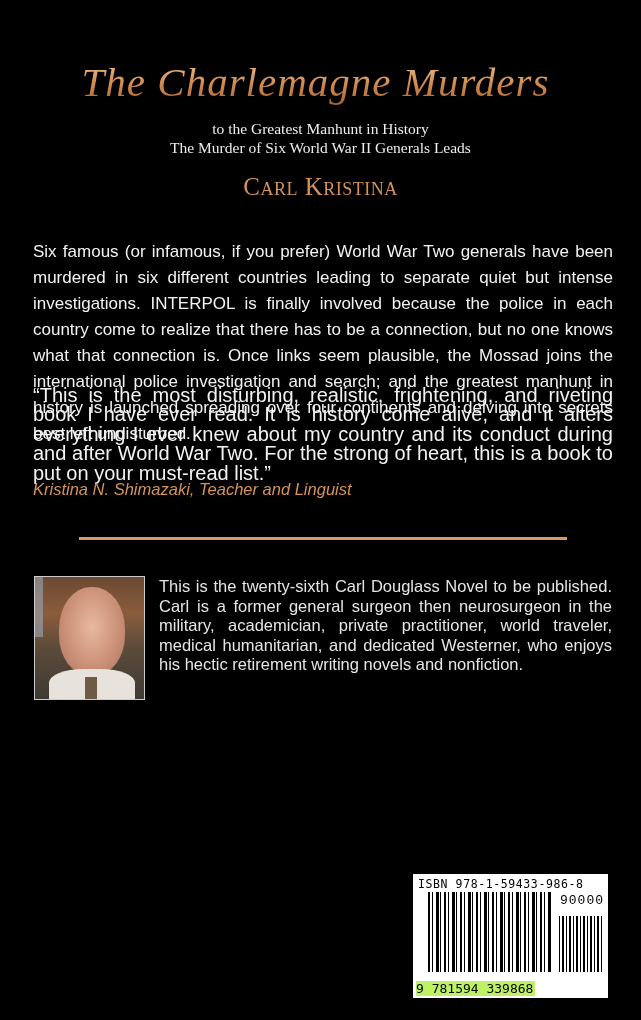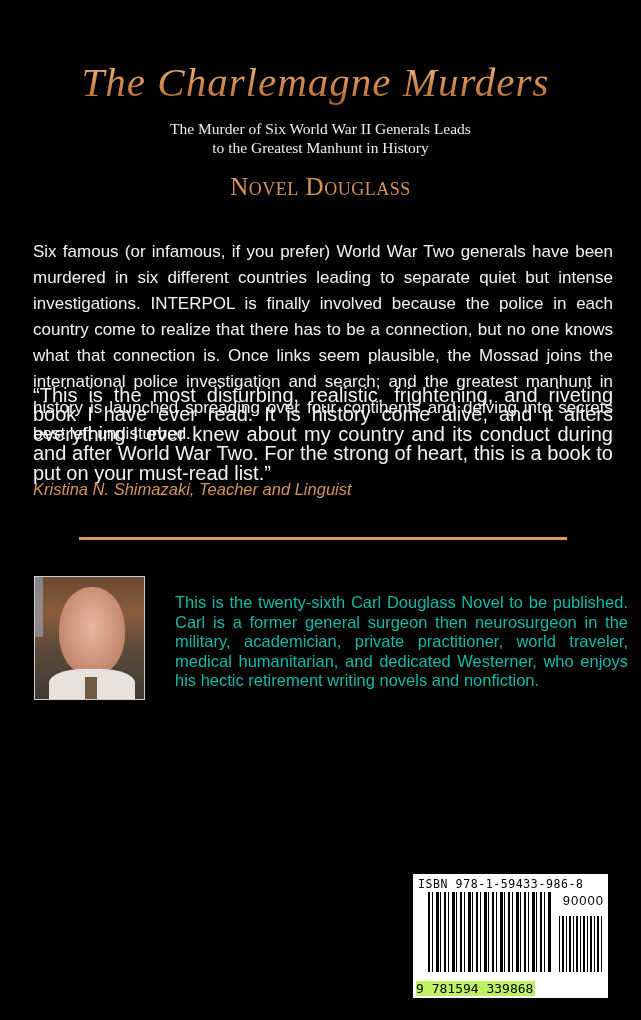--- a/index.html
+++ b/index.html
@@ -11,39 +11,39 @@
   .blurb { position:absolute; top:239px; left:33px; width:580px; font-size:17px; line-height:26px; color:#f2f2f2; text-align:justify; margin:0; }
   .quote { position:absolute; top:386px; left:33px; width:580px; font-size:20px; line-height:19.4px; color:#f2f2f2; text-align:justify; margin:0; }
   .attribution { position:absolute; top:480px; left:33px; width:581px; font-size:16.5px; font-style:italic; color:#d4935a; }
   .divider { position:absolute; top:537px; left:79px; width:488px; height:3px; background:#d89a64; }
   .photo { position:absolute; top:576px; left:34px; width:111px; height:124px; border:1px solid #ccc; box-sizing:border-box; overflow:hidden;
     background:linear-gradient(180deg,#6b4a33 0%,#8a5c3c 30%,#5a4a3a 60%,#3e3a33 100%); }
   .photo .face { position:absolute; left:24px; top:10px; width:66px; height:88px; border-radius:48% 48% 45% 45%; background:radial-gradient(ellipse at 50% 45%,#e8b8a0 0%,#c98f76 60%,#a8705a 100%); }
   .photo .shirt { position:absolute; left:14px; top:92px; width:86px; height:34px; border-radius:40% 40% 0 0; background:#e8e2dc; }
   .photo .tie { position:absolute; left:50px; top:100px; width:12px; height:26px; background:#6e5a45; }
   .photo .shelf { position:absolute; left:0; top:0; width:8px; height:60px; background:#9ab; opacity:0.6; }
-  .bio { position:absolute; top:577px; left:159px; width:453px; font-size:16.5px; line-height:19.6px; color:#14b8a6; text-align:justify; margin:16px; }
+  .bio { position:absolute; top:577px; left:159px; width:453px; font-size:16.5px; line-height:19.6px; color:#e5e5e5; text-align:justify; margin:0; }
   .barcode { position:absolute; top:874px; left:413px; width:195px; height:124px; background:#fff; box-sizing:border-box; }
   .barcode .isbn-label { position:absolute; top:3px; left:5px; font-family:"DejaVu Sans Mono", monospace; font-size:11.5px; letter-spacing:0.6px; color:#000; white-space:nowrap; }
-  .barcode .price-code { position:absolute; top:19px; right:4px; font-family:Liberation Sans, sans-serif; font-size:13px; letter-spacing:1px; color:#000; }
+  .barcode .price-code { position:absolute; top:19px; right:4px; font-family:Liberation Mono, monospace; font-size:13px; letter-spacing:1px; color:#000; }
   .barcode .bars-main { position:absolute; top:18px; left:15px; width:123px; height:80px;
     background:repeating-linear-gradient(90deg,#000 0 2px,#fff 2px 4px,#000 4px 5px,#fff 5px 8px,#000 8px 11px,#fff 11px 12px,#000 12px 13px,#fff 13px 16px); }
   .barcode .bars-addon { position:absolute; top:42px; left:146px; width:44px; height:56px;
     background:repeating-linear-gradient(90deg,#000 0 1px,#fff 1px 3px,#000 3px 5px,#fff 5px 7px); }
   .barcode .digits { position:absolute; bottom:2px; left:3px; font-family:"DejaVu Sans Mono", monospace; font-size:13px; color:#000; background:#bef264; padding-right:2px; white-space:nowrap; }
 </style>
 </head>
 <body>
 
 <div class="title">The Charlemagne Murders</div>
 <div class="subtitle">
+  <div>to the Greatest Manhunt in History</div>
   <div>The Murder of Six World War II Generals Leads</div>
-  <div>to the Greatest Manhunt in History</div>
 </div>
-<div class="author">Novel Douglass</div>
+<div class="author">Carl Kristina</div>
 
 <p class="blurb">Six famous (or infamous, if you prefer) World War Two generals have been murdered in six different countries leading to separate quiet but intense investigations. INTERPOL is finally involved because the police in each country come to realize that there has to be a connection, but no one knows what that connection is. Once links seem plausible, the Mossad joins the international police investigation and search; and the greatest manhunt in history is launched spreading over four continents and delving into secrets best left undisturbed.</p>
 <p class="quote">“This is the most disturbing, realistic, frightening, and riveting book I have ever read. It is history come alive, and it alters everything I ever knew about my country and its conduct during and after World War Two. For the strong of heart, this is a book to put on your must-read list.”</p>
 <div class="attribution">Kristina N. Shimazaki, Teacher and Linguist</div>
 
 <div class="divider"></div>
 
 <div class="photo">
   <div class="shelf"></div>
   <div class="face"></div>

